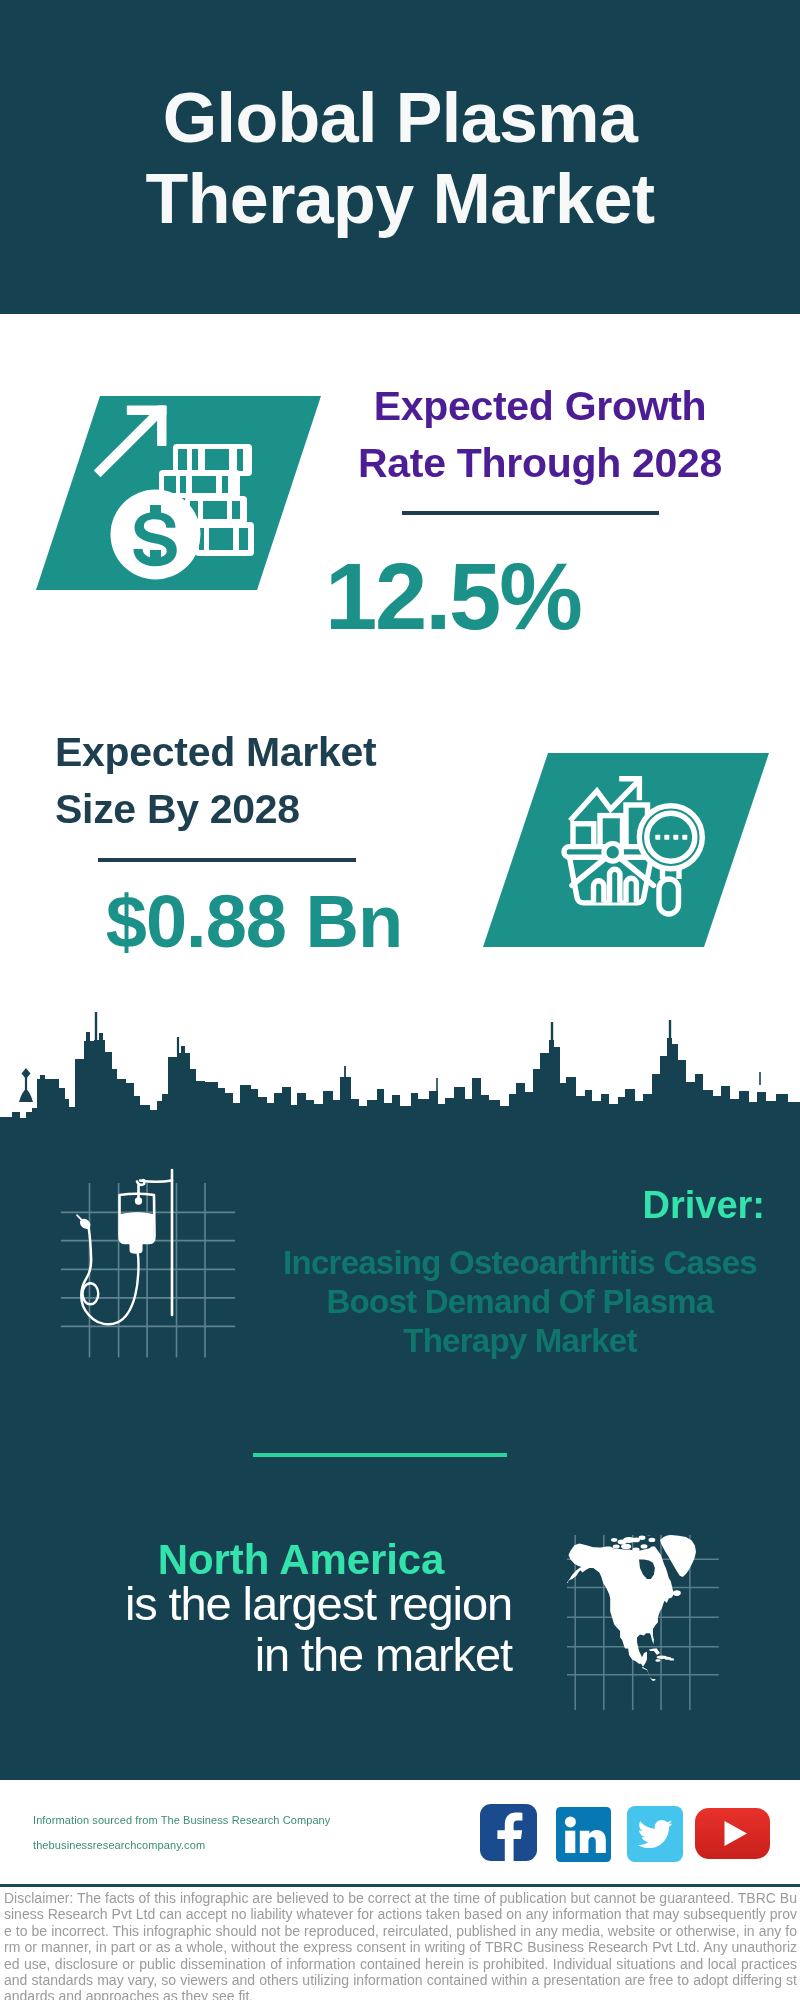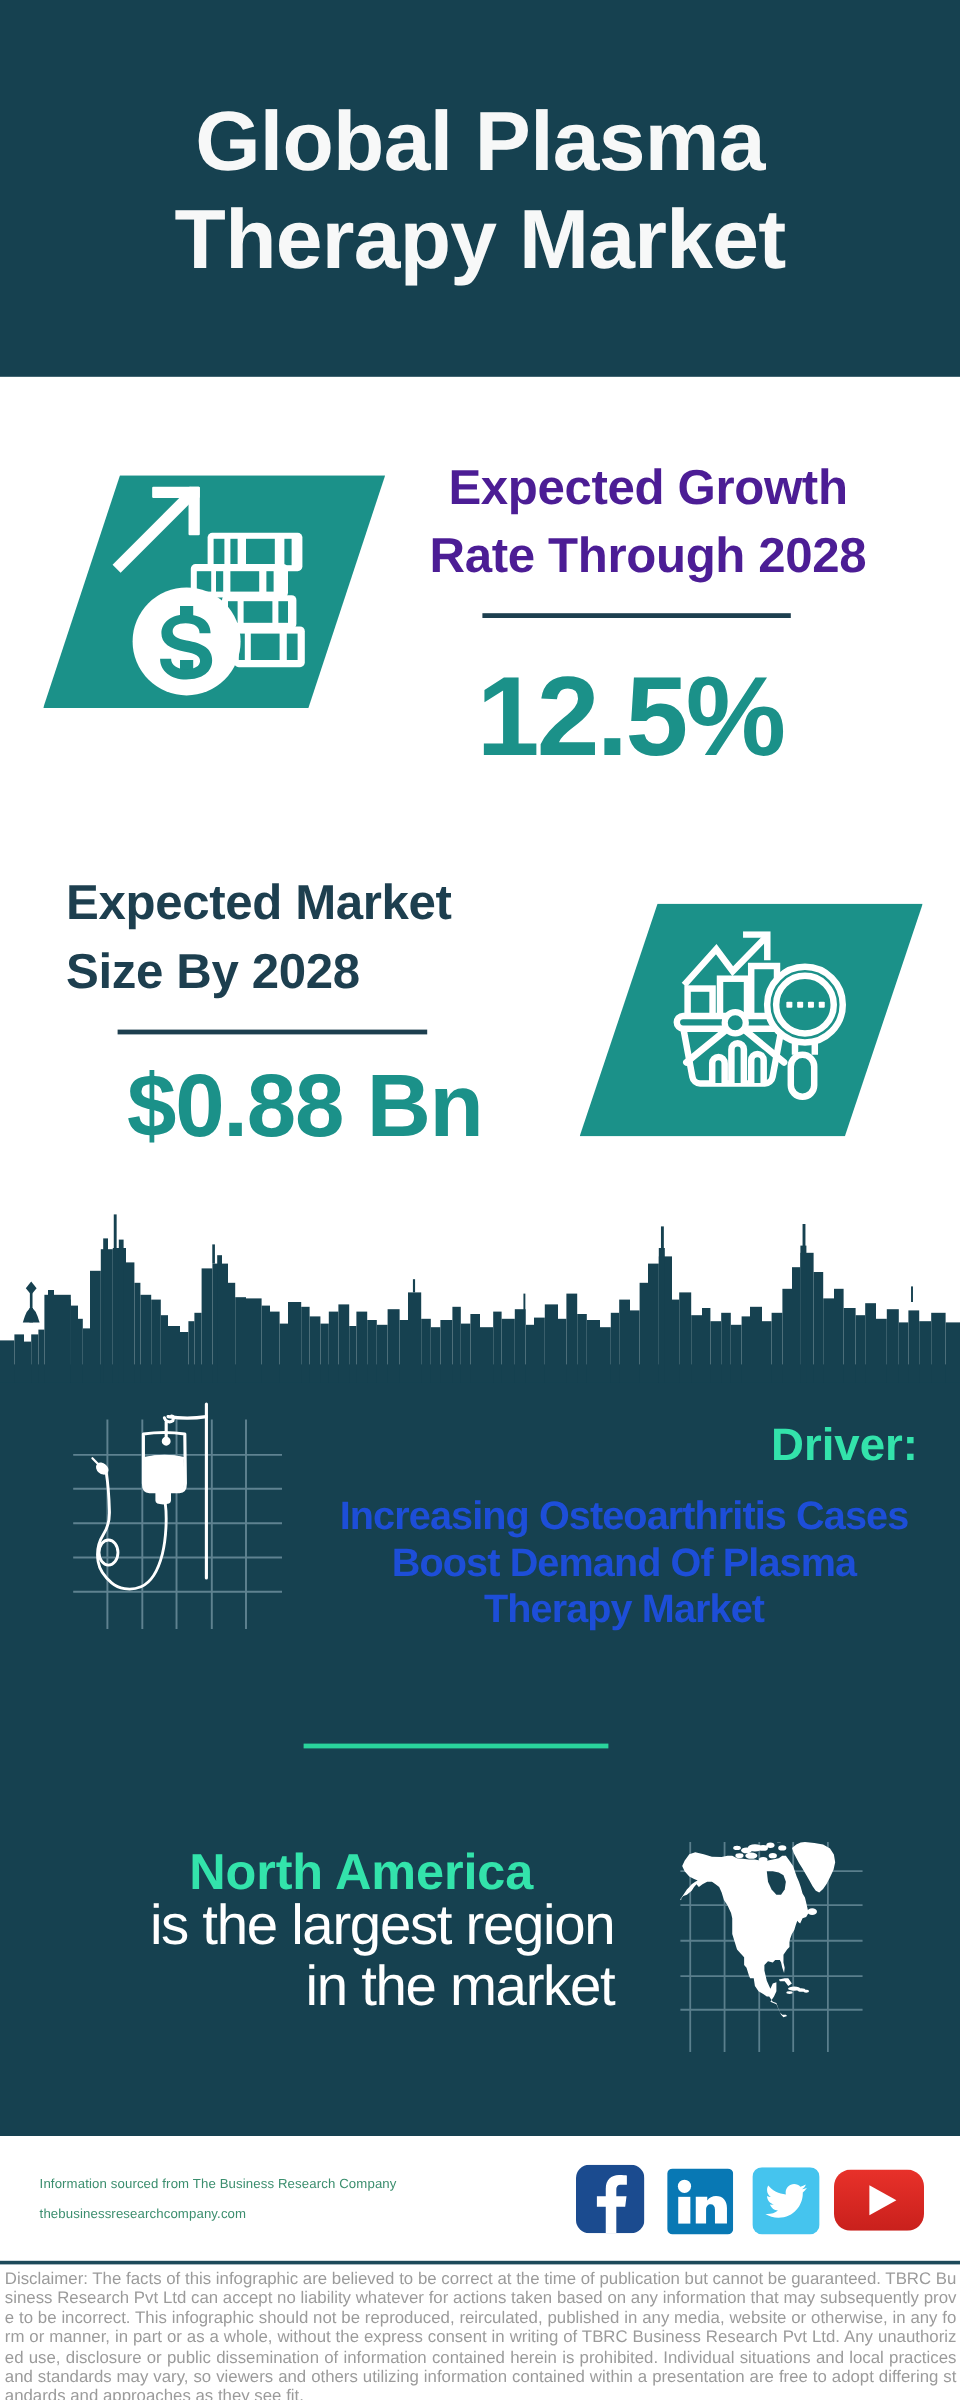--- a/index.html
+++ b/index.html
@@ -12,42 +12,42 @@
     color:#f7f8f8;font-size:70px;line-height:81px;font-weight:bold;letter-spacing:-0.6px;}
 
   
   .para-1{position:absolute;left:36px;top:396px;width:285px;height:194px;
     background:#1b9189;clip-path:polygon(64px 0,285px 0,221px 194px,0 194px);}
   .icon-money{position:absolute;left:87px;top:400px;width:190px;height:190px;}
 
   .stat1-label{position:absolute;left:340px;top:378px;width:400px;text-align:center;
     color:#4c1d95;font-size:41px;line-height:57px;font-weight:bold;letter-spacing:-0.3px;}
   .rule-1{position:absolute;left:402px;top:511px;width:257px;height:4px;background:#1d3f4f;}
-  .stat1-value{position:absolute;left:325px;top:546px;width:400px;text-align:center;
+  .stat1-value{position:absolute;left:325px;top:546px;width:400px;
     color:#1b9189;font-size:94px;line-height:102px;font-weight:bold;letter-spacing:-2.2px;}
 
   
   .stat2-label{position:absolute;left:55px;top:724px;width:400px;
     color:#1d3f4f;font-size:41px;line-height:57px;font-weight:bold;letter-spacing:-0.3px;}
   .rule-2{position:absolute;left:98px;top:858px;width:258px;height:4px;background:#1d3f4f;}
   .stat2-value{position:absolute;left:54px;top:881px;width:400px;text-align:center;
     color:#1b9189;font-size:74px;line-height:82px;font-weight:bold;letter-spacing:-1px;}
   .para-2{position:absolute;left:483px;top:753px;width:286px;height:194px;
     background:#1b9189;clip-path:polygon(65px 0,286px 0,221px 194px,0 194px);}
   .icon-research{position:absolute;left:552px;top:776px;width:160px;height:160px;}
 
   
   .dark{position:absolute;left:0;top:1139px;width:800px;height:641px;background:#164150;}
   .skyline{position:absolute;left:0;top:1010px;width:800px;height:142px;z-index:2;}
 
   .iv-icon{position:absolute;left:45px;top:1168px;width:230px;height:205px;}
   .driver-title{position:absolute;left:285px;top:1183px;width:480px;text-align:right;
     color:#33e3ab;font-size:38px;line-height:44px;font-weight:bold;}
   .driver-text{position:absolute;left:262px;top:1243px;width:516px;text-align:center;
-    color:#1d4ed8;font-size:33px;line-height:39px;font-weight:bold;letter-spacing:-0.75px;}
+    color:#0f766e;font-size:33px;line-height:39px;font-weight:bold;letter-spacing:-0.75px;}
   .rule-3{position:absolute;left:253px;top:1453px;width:254px;height:4px;background:#2ad39c;}
 
   .region-title{position:absolute;left:90px;top:1538px;width:422px;text-align:center;
     color:#33e3ab;font-size:42px;line-height:44px;font-weight:bold;letter-spacing:-0.1px;}
   .region-text{position:absolute;left:90px;top:1578px;width:422px;text-align:right;
     color:#ffffff;font-size:47px;line-height:51px;font-weight:normal;letter-spacing:-1.1px;}
   .map-icon{position:absolute;left:567px;top:1535px;width:175px;height:175px;}
 
   
   .footer{position:absolute;left:0;top:1780px;width:800px;height:106px;background:#fff;}

